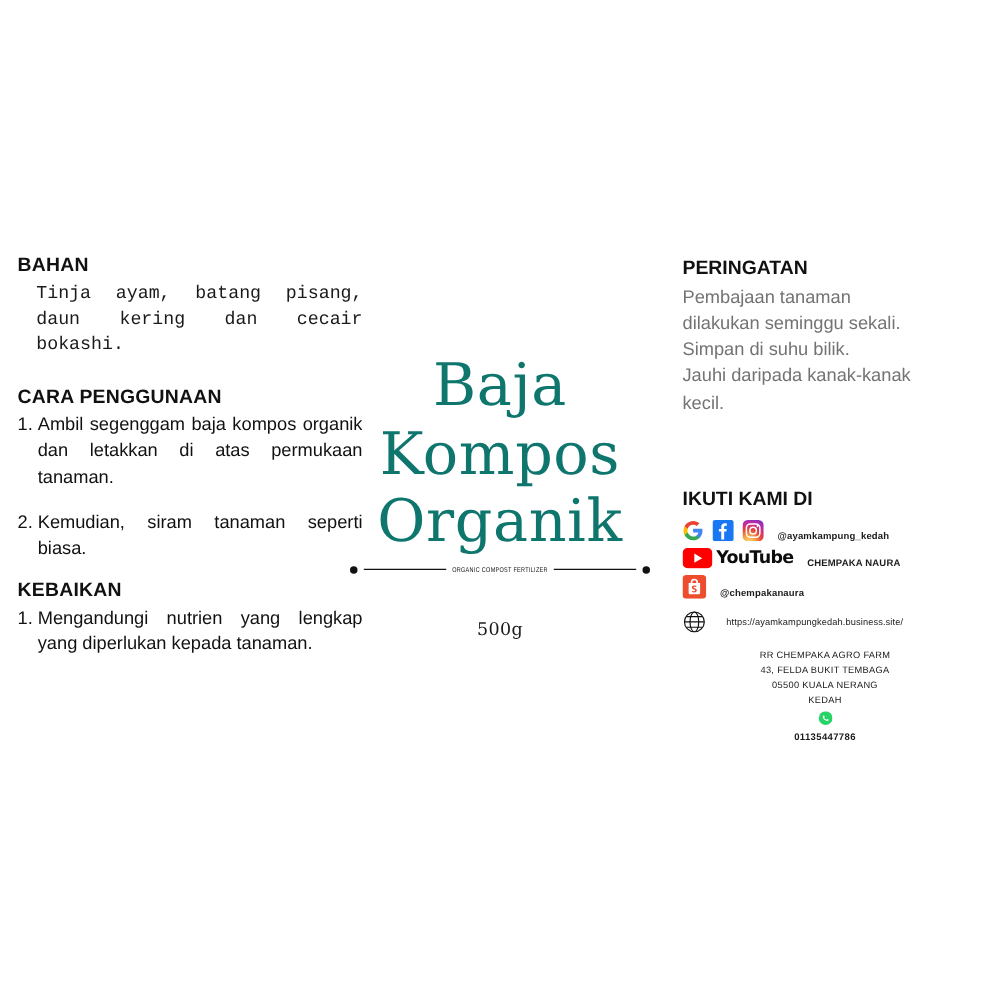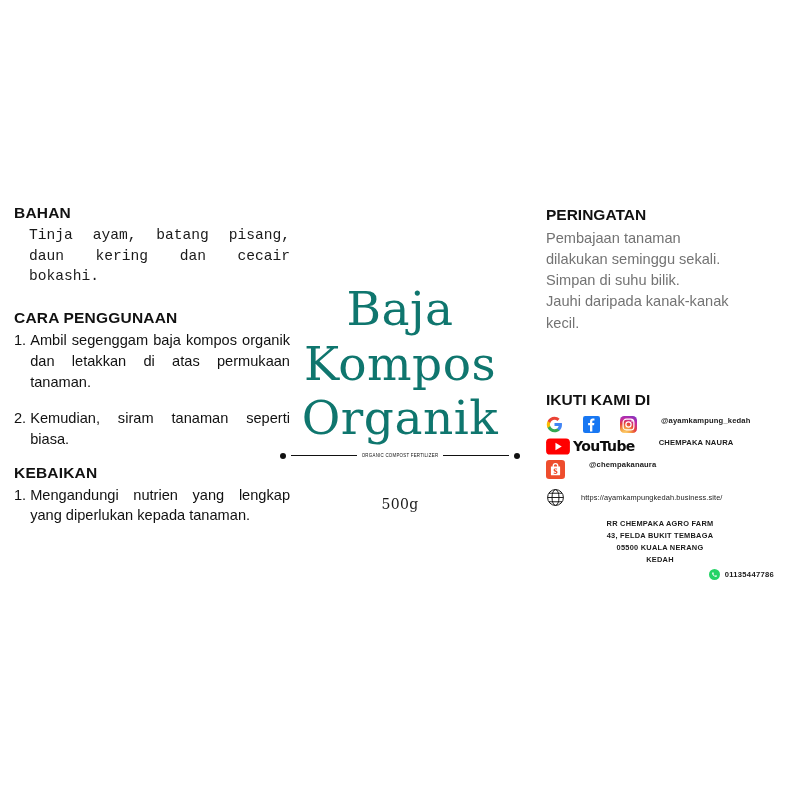--- a/index.html
+++ b/index.html
@@ -73,46 +73,46 @@
   .col-right { position:absolute; left:546px; top:206px; width:250px; }
   .warn-head {
     font-weight:bold; font-size:15.5px; color:#111; margin-bottom:4px;
   }
   .warn-body { font-size:14.6px; line-height:1.45; color:#737373; }
 
   .follow-head {
     font-weight:bold; font-size:15.5px; color:#111;
     margin-top:57px; margin-bottom:7px;
   }
-  .soc-row { display:flex; align-items:flex-start; gap:20px; margin-bottom:5px; }
+  .soc-row { display:flex; align-items:flex-end; gap:7px; margin-bottom:5px; }
   .soc-handle {
     font-size:7.6px; font-weight:bold; color:#1a1a1a;
     letter-spacing:.15px; margin-left:4px; white-space:nowrap;
   }
   .ico { flex:0 0 auto; display:block; }
 
   
   .yt-lockup { display:flex; align-items:center; gap:3px; }
   .yt-word {
     font-family:"DejaVu Sans", sans-serif;
     font-weight:bold; font-size:14px; color:#0d0d0d;
     letter-spacing:-.6px;
   }
 
   .web-row { display:flex; align-items:center; gap:16px; margin-top:9px; }
   .web-url { font-size:7.4px; color:#1a1a1a; letter-spacing:.1px; white-space:nowrap; }
 
   .addr {
     margin-top:11px; text-align:center; width:228px;
-    font-size:7.4px; font-weight:bold; line-height:1.62;
+    font-size:7.4px; font-weight:normal; line-height:1.62;
     color:#1a1a1a; letter-spacing:.25px;
   }
   .phone-row {
-    display:flex; align-items:center; justify-content:flex-end;
-    gap:5px; margin-top:3px; width:228px;
+    display:flex; align-items:center; justify-content:space-between;
+    gap:5px; margin-top:3px; width:228px;flex-direction:column;
   }
   .phone-num { font-size:7.6px; font-weight:bold; color:#1a1a1a; letter-spacing:.3px; }
 </style>
 </head>
 <body>
 
 <div class="label">
 
   <div class="col-left">
 

